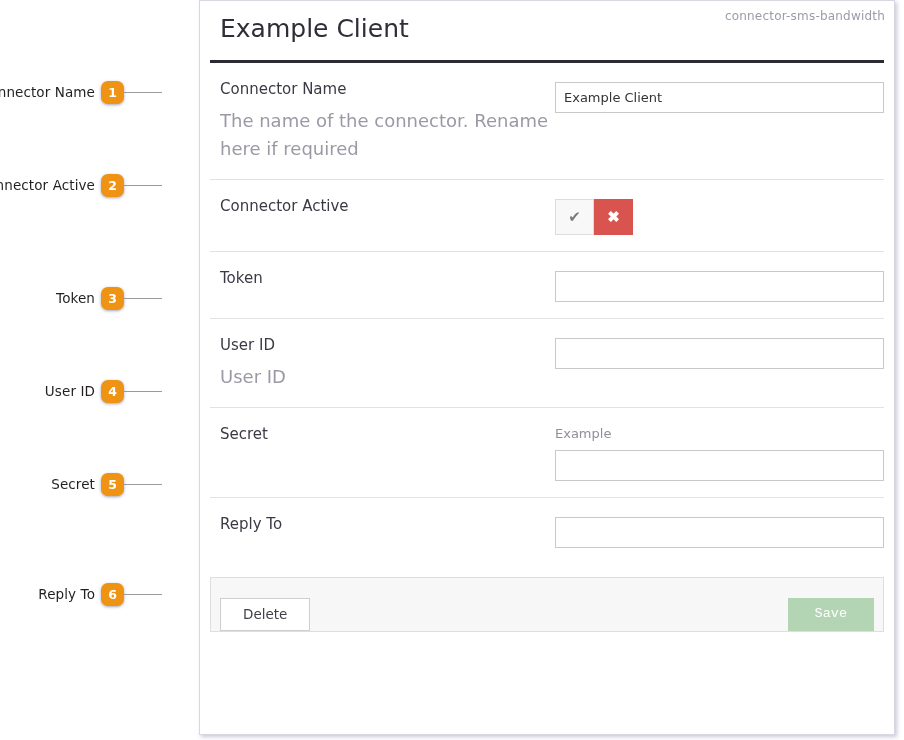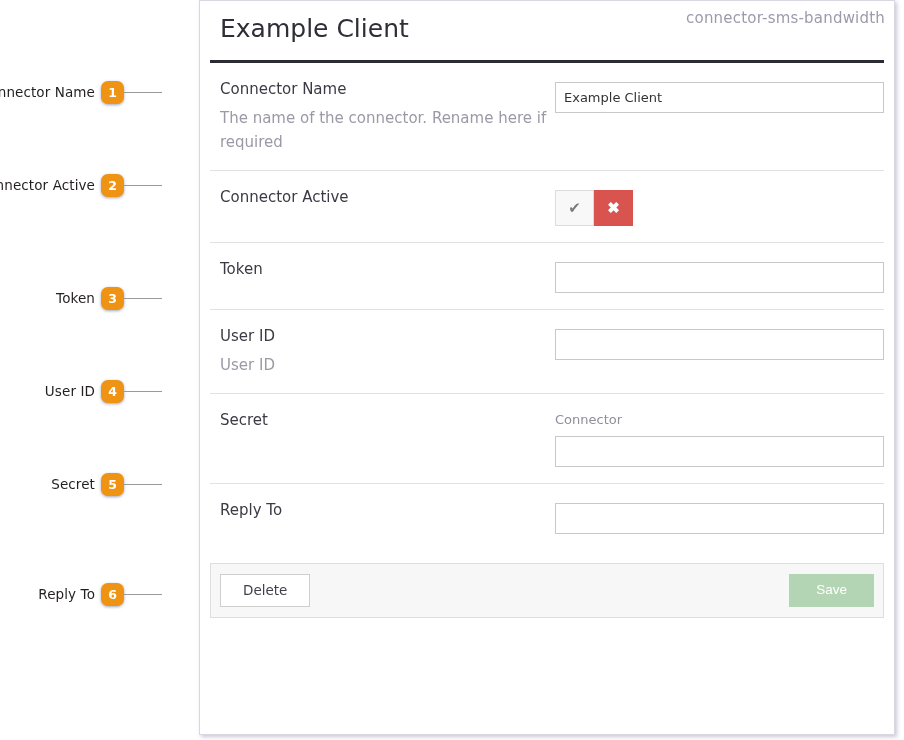--- a/index.html
+++ b/index.html
@@ -75,21 +75,21 @@
 
   
   .panel-header {
     position: relative;
     padding-top: 6px;
   }
   .panel-tag {
     position: absolute;
     right: 0;
     top: 8px;
-    font-size: 15px;
+    font-size: 12px;
     color: #9b9bab;
     font-family: "DejaVu Sans", sans-serif;
     letter-spacing: 0.2px;
   }
   .panel-title {
     font-family: "DejaVu Sans", sans-serif;
     font-size: 25px;
     color: #2e2e38;
     font-weight: normal;
     margin: 0;
@@ -121,21 +121,21 @@
   }
   .row-title {
     font-family: "DejaVu Sans", sans-serif;
     font-size: 15px;
     color: #3a3a44;
     line-height: 1.2;
     margin-bottom: 9px;
   }
   .row-desc {
     font-family: "DejaVu Sans", sans-serif;
-    font-size: 15px;
+    font-size: 18px;
     color: #9a9aa6;
     line-height: 1.55;
     max-width: 330px;
   }
   .row-control {
     flex: 1 1 auto;
     padding-top: 2px;
   }
 
   .text-input {
@@ -208,39 +208,39 @@
   }
 
   
   .panel-footer {
     margin: 13px 1px 0 1px;
     background: #f7f7f7;
     border: 1px solid #dedede;
     box-sizing: border-box;
     height: 55px;
     display: flex;
-    align-items: center;
+    align-items: flex-end;
     justify-content: space-between;
     padding: 0 9px;
   }
   .btn-delete {
     background: #ffffff;
     border: 1px solid #cfcfcf;
     color: #3f3f48;
     font-family: "DejaVu Sans", sans-serif;
     font-size: 13.5px;
     padding: 8px 22px;
     cursor: pointer;
     line-height: 1.1;
   }
   .btn-save {
     background: #b3d5b3;
     border: 1px solid #b3d5b3;
     color: #ffffff;
-    font-family: Liberation Sans, sans-serif;
+    font-family: Liberation Mono, monospace;
     font-size: 13.5px;
     padding: 8px 26px;
     cursor: default;
     line-height: 1.1;
   }
 </style>
 </head>
 <body>
 
 <div class="callout" style="top:80px; right:742px;">
@@ -331,21 +331,21 @@
       </div>
     </div>
 
     <div class="row">
       <div class="row-labels">
         <div class="row-title">Secret</div>
       </div>
       <div class="row-control">
         <div class="secret-group">
           <div class="secret-col">
-            <div class="secret-col-label">Connector</div>
+            <div class="secret-col-label">Example</div>
             <input class="secret-input" type="password" value="" style="">
           </div>
         </div>
       </div>
     </div>
 
     <div class="row" style="border-bottom:none;">
       <div class="row-labels">
         <div class="row-title">Reply To</div>
       </div>

